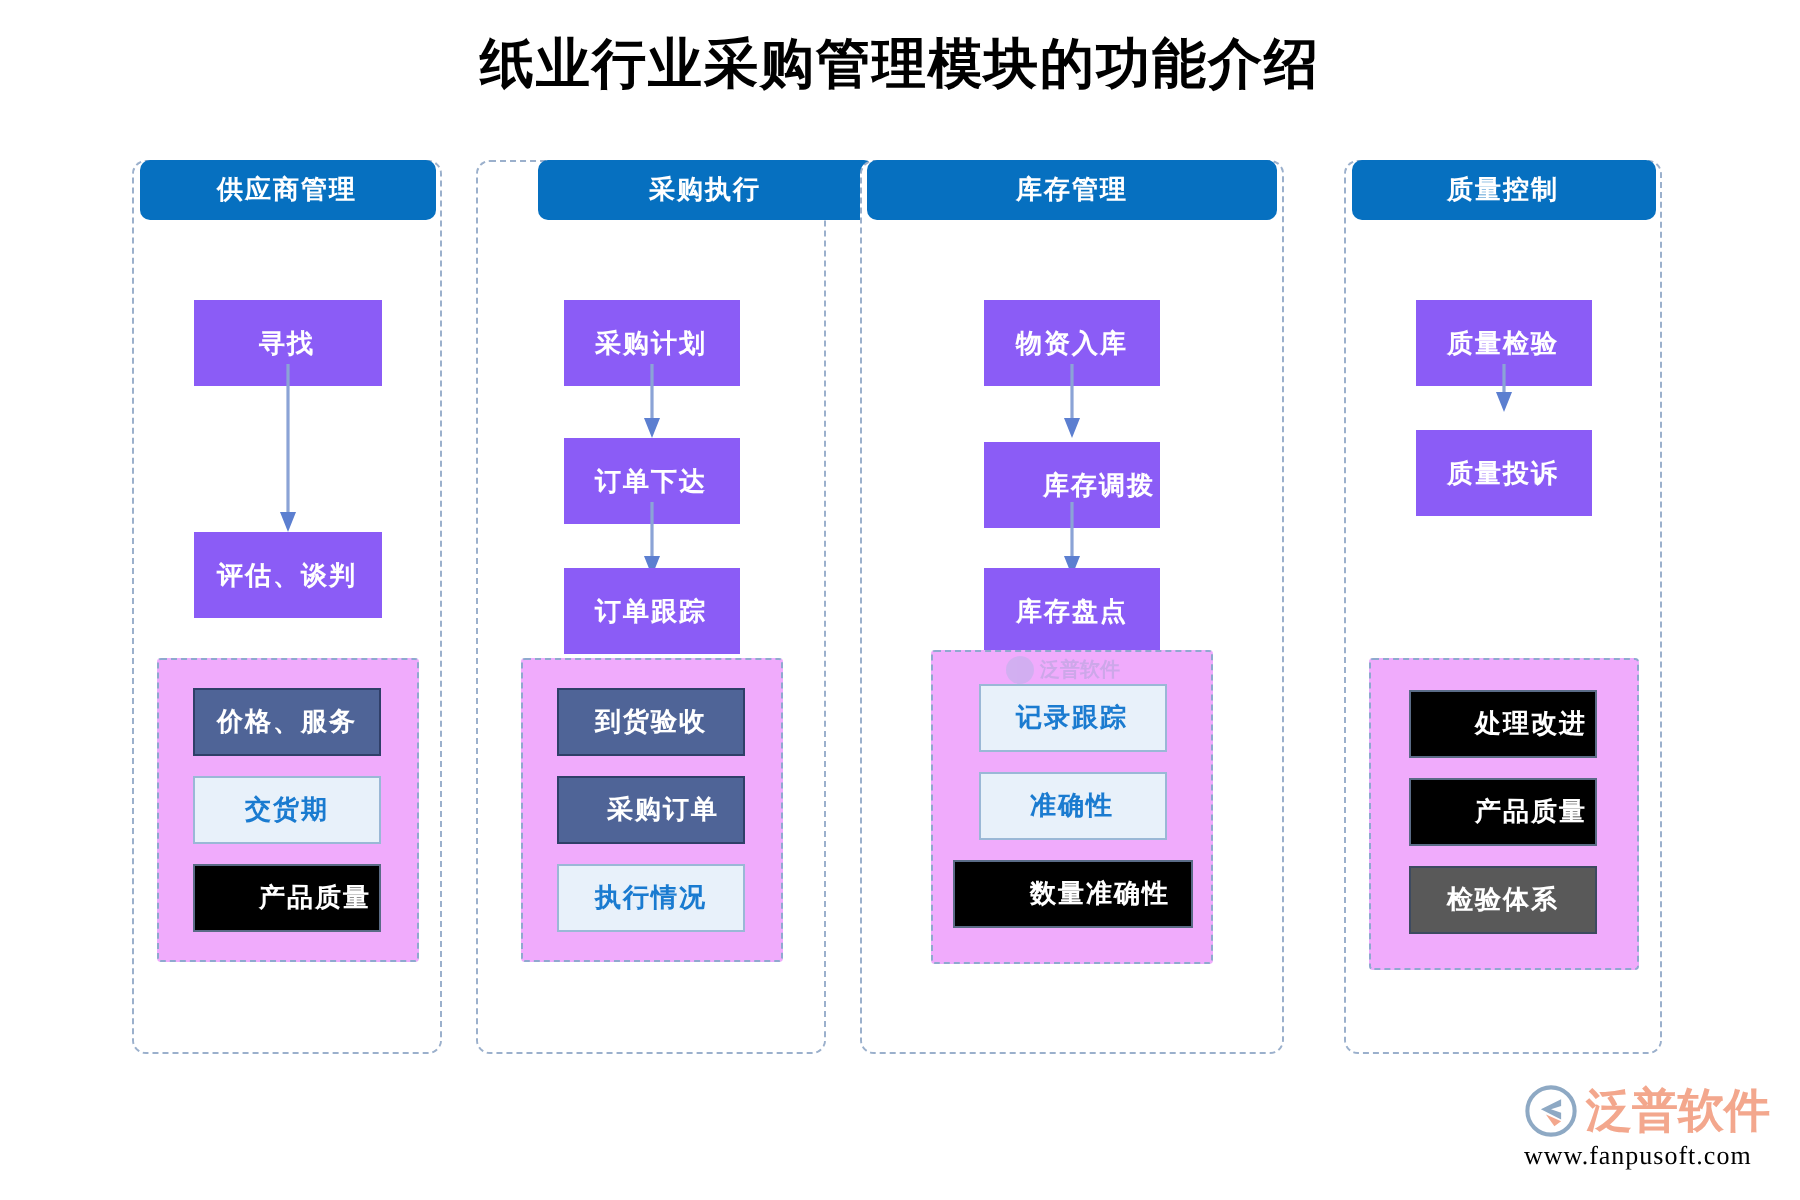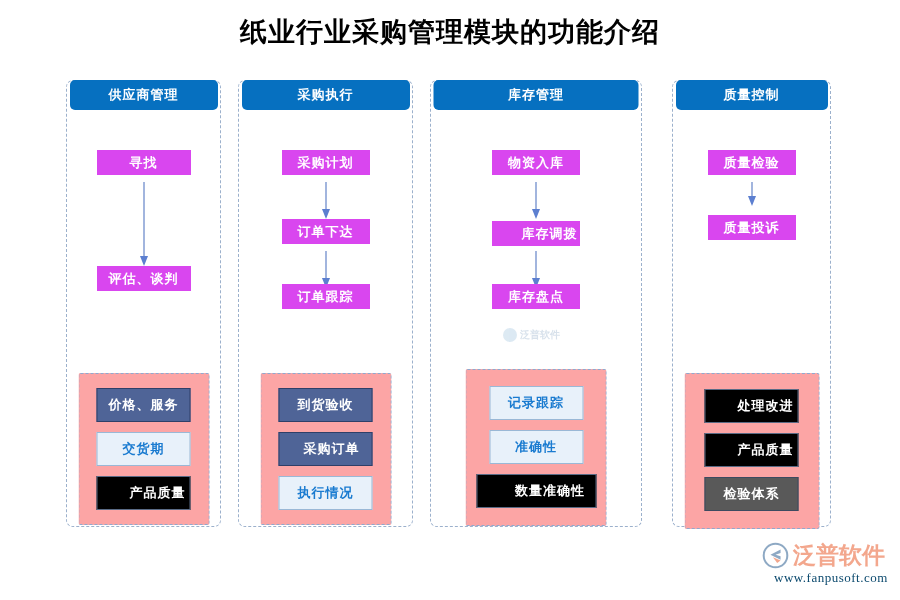--- a/index.html
+++ b/index.html
@@ -64,50 +64,49 @@
     height: 30px;
     letter-spacing: 1px;
     box-sizing: border-box;
   }
 
   
   .flow-box {
     position: absolute;
     left: 50%;
     transform: translateX(-50%);
-    background: #d946ef;
+    background: #8b5cf6;
     color: #ffffff;
     font-size: 13px;
     font-weight: 700;
     display: flex;
     align-items: center;
     justify-content: center;
     letter-spacing: 1px;
     box-sizing: border-box;
-    height: 25px;
+    height: 43px;
   }
 
   
   .arrow {
     position: absolute;
     left: 50%;
     transform: translateX(-50%);
     width: 11px;
   }
 
   
   .attr-panel {
     position: absolute;
     left: 50%;
     transform: translateX(-50%);
     border: 1px dashed #8fa9cf;
-    background: #fca5a5;
+    background: #f0abfc;
     box-sizing: border-box;
     border-radius: 2px;
-    margin-top: 44px;
   }
 
   .attr-box {
     position: absolute;
     left: 50%;
     transform: translateX(-50%);
     display: flex;
     align-items: center;
     justify-content: center;
     font-size: 13px;
@@ -189,24 +188,24 @@
     font-size: 23px;
     font-weight: 700;
     color: #f3a78d;
     letter-spacing: 0px;
     line-height: 1;
     white-space: nowrap;
   }
   .brand-url {
     font-family: "Liberation Serif", "DejaVu Serif", serif;
     font-size: 13px;
-    color: #0c4a6e;
+    color: #000000;
     letter-spacing: 0.5px;
     margin-top: 1px;
-    margin-left: 12px;
+    margin-left: 0;
     white-space: nowrap;
   }
 </style>
 </head>
 <body>
 
 <div class="page-title">纸业行业采购管理模块的功能介绍</div>
 
 <div class="board">
 
@@ -223,21 +222,21 @@
     <div class="flow-box" style="top:185px; width:94px;">评估、谈判</div>
 
     <div class="attr-panel" style="top:248px; width:131px; height:152px;">
       <div class="attr-box style-slate" style="top:14px; width:94px;">价格、服务</div>
       <div class="attr-box style-light" style="top:58px; width:94px;">交货期</div>
       <div class="attr-box style-black" style="top:102px; width:94px;">产品质量</div>
     </div>
   </div>
 
   <div class="column" style="left:238px; width:175px; height:447px;">
-    <div class="col-header" style="width:168px;">采购执行</div>
+    <div class="col-header" style="width:168px;margin-left:27px;">采购执行</div>
 
     <div class="flow-box" style="top:69px; width:88px;">采购计划</div>
 
     <svg class="arrow" style="top:101px; height:37px;" viewBox="0 0 11 37">
       <line x1="5.5" y1="0" x2="5.5" y2="29" stroke="#8ba3d6" stroke-width="1.6"></line>
       <polygon points="1.5,27 9.5,27 5.5,37" fill="#5c7fd0"></polygon>
     </svg>
 
     <div class="flow-box" style="top:138px; width:88px;">订单下达</div>
 

